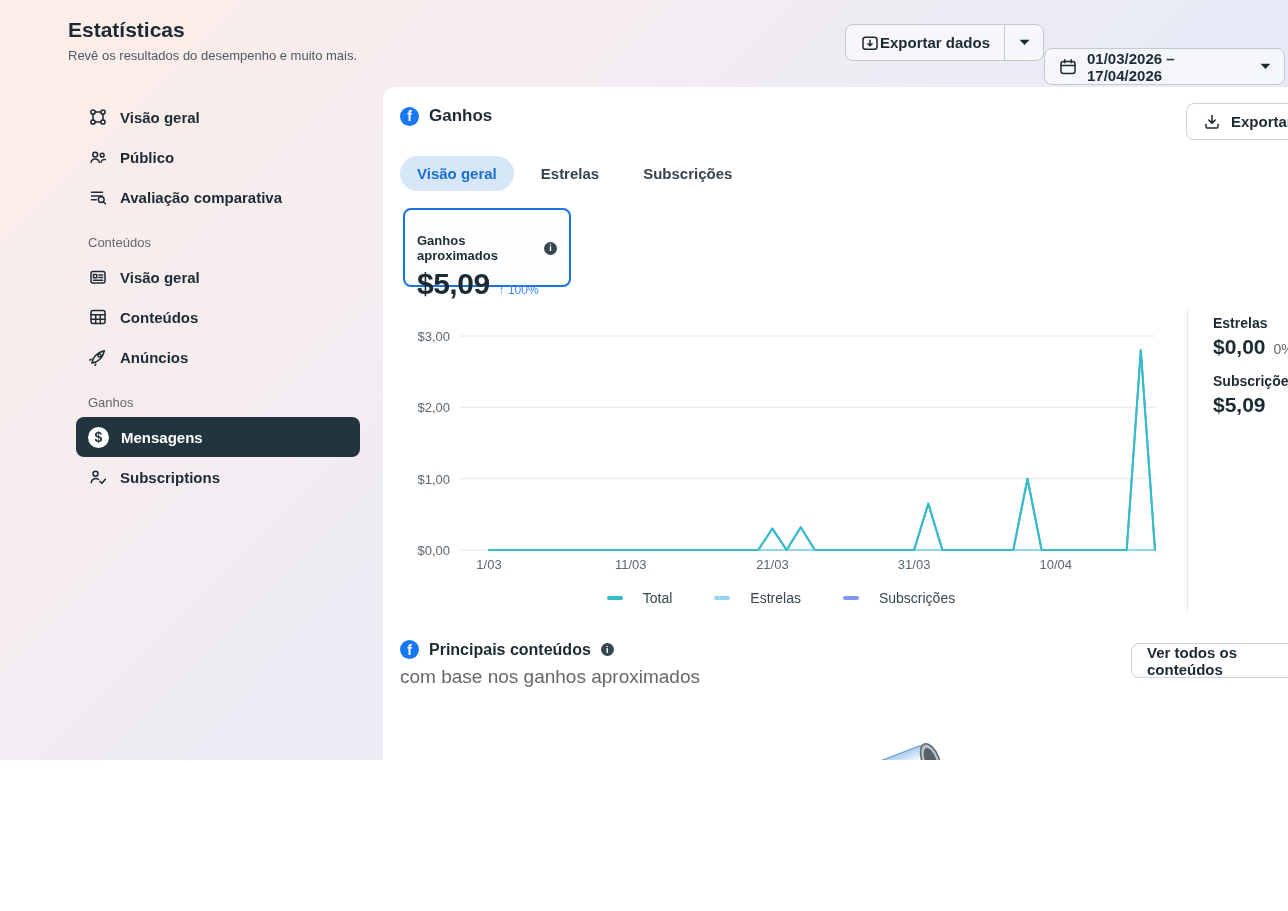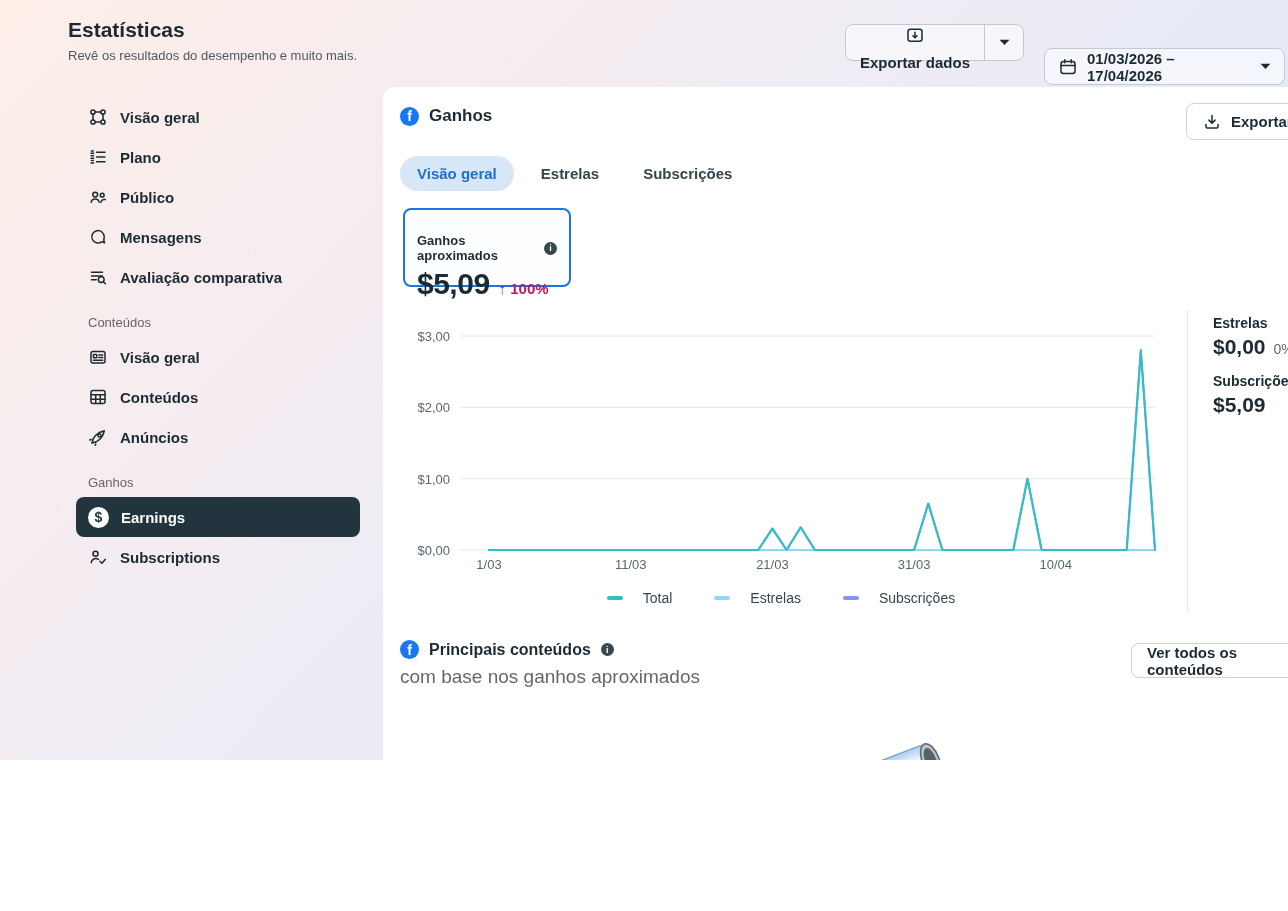--- a/index.html
+++ b/index.html
@@ -6,21 +6,21 @@
   body{font-family:"Liberation Sans",sans-serif;color:#1c2b33;}
   .app{position:relative;width:1288px;height:760px;overflow:hidden;
        background:linear-gradient(135deg,#fdeee7 0%,#f3ecf2 35%,#e7ebf7 62%,#d5e8f6 100%);}
   
   .page-title{position:absolute;left:68px;top:18px;font-size:21px;font-weight:700;}
   .page-subtitle{position:absolute;left:68px;top:48px;font-size:13px;color:#4e5962;}
   .hdr-btn{position:absolute;top:24px;height:37px;display:flex;align-items:center;
            background:rgba(255,255,255,.55);border:1px solid #c2cad1;border-radius:8px;
            font-size:15px;font-weight:600;color:#1c2b33;box-sizing:border-box;cursor:pointer;}
   .split{left:845px;}
-  .split .seg1{display:flex;align-items:center;gap:9px;padding:0 14px;height:100%;flex-direction:column;}
+  .split .seg1{display:flex;align-items:center;padding:0 14px;height:100%;}
   .split .seg2{display:flex;align-items:center;justify-content:center;width:38px;height:100%;
                border-left:1px solid #c2cad1;}
   .datebtn{left:1044px;width:241px;gap:9px;padding:0 13px;margin-top:24px;}
   
   .sidenav{position:absolute;left:76px;top:97px;width:284px;}
   .nav-item{height:40px;display:flex;align-items:center;gap:12px;padding-left:12px;
             font-size:15px;font-weight:600;border-radius:8px;cursor:pointer;box-sizing:border-box;}
   .nav-item.selected{background:#22343d;color:#fff;}
   .sec-label{margin-top:12px;height:28px;line-height:28px;padding-left:12px;
              font-size:13px;color:#65676b;font-weight:400;}
@@ -46,21 +46,21 @@
        border-radius:18px;color:#35444d;cursor:pointer;}
   .tab.active{background:#d7e7f8;color:#1b6fd4;}
   
   .metric-card{position:absolute;left:403px;top:208px;width:168px;height:79px;background:#fdfeff;
                border:2px solid #1b74e4;border-radius:8px;box-sizing:border-box;padding:23px 12px;cursor:pointer;}
   .metric-label{display:flex;align-items:center;gap:6px;font-size:13px;font-weight:600;}
   .info{width:13px;height:13px;border-radius:50%;background:#37474f;color:#fff;font-size:9px;
         font-weight:700;display:inline-flex;align-items:center;justify-content:center;flex:0 0 13px;}
   .metric-value-row{display:flex;align-items:baseline;gap:9px;margin-top:4px;}
   .metric-value{font-size:30px;font-weight:600;letter-spacing:-.5px;}
-  .metric-delta{font-size:15px;font-weight:700;color:#be185d;}
+  .metric-delta{font-size:12px;font-weight:400;color:#3b82f6;}
   
   #earnings-chart{position:absolute;left:396px;top:324px;}
   #earnings-chart text{font-family:"Liberation Sans",sans-serif;}
   .legend{position:absolute;left:396px;top:590px;width:770px;display:flex;justify-content:center;
           gap:42px;font-size:14px;color:#37474f;}
   .legend-item{display:flex;align-items:center;gap:20px;cursor:pointer;}
   .sw{display:inline-block;width:16px;height:4px;border-radius:2px;}
   .vdiv{position:absolute;left:1187px;top:310px;width:1px;height:302px;background:#e4e6eb;}
   .side-stats{position:absolute;left:1213px;top:312px;white-space:nowrap;}
   .ss-label{font-size:14px;font-weight:600;margin-top:3px;}
@@ -113,41 +113,29 @@
           <circle cx="5" cy="5" r="2.1"></circle>
           <circle cx="15" cy="5" r="2.1"></circle>
           <circle cx="5" cy="15" r="2.1"></circle>
           <circle cx="15" cy="15" r="2.1"></circle>
           <path d="M7.2 5 H12.8 M7.2 15 H12.8 M5 7.2 V12.8 M15 7.2 V12.8"></path>
         </svg>
       <span>Visão geral</span>
     </div>
     <div class="nav-item">
       <svg class="ic" viewBox="0 0 20 20">
-          <path d="M8.6 5.2 H17 M8.6 10 H17 M8.6 14.8 H17 M3.4 3.9 h1.9 M3 6.3 h2.7 M3.2 8.8 h2.3 M3 11.2 h2.7 M3.4 13.6 h1.9 M3 16 h2.7"></path>
-        </svg>
-      <span>Plano</span>
-    </div>
-    <div class="nav-item">
-      <svg class="ic" viewBox="0 0 20 20">
           <circle cx="7.2" cy="7.6" r="2.4"></circle>
           <path d="M3.1 15.3 a4.2 4.2 0 0 1 8.2 0"></path>
           <circle cx="14.2" cy="8.2" r="1.9"></circle>
           <path d="M13 15.3 a3.5 3.5 0 0 1 4.4 -2.7"></path>
         </svg>
       <span>Público</span>
     </div>
     <div class="nav-item">
       <svg class="ic" viewBox="0 0 20 20">
-          <path d="M16.2 9.8 a6.2 6.2 0 1 0 -2.6 5 l3 .9 -.9 -2.8 a6.2 6.2 0 0 0 .5 -3.1 z"></path>
-        </svg>
-      <span>Mensagens</span>
-    </div>
-    <div class="nav-item">
-      <svg class="ic" viewBox="0 0 20 20">
           <path d="M3.5 5.2 H14.5 M3.5 9 H14.5 M3.5 12.8 H8.2"></path>
           <circle cx="13.2" cy="12.6" r="2.9"></circle>
           <path d="M15.4 14.8 L17.4 16.8"></path>
         </svg>
       <span>Avaliação comparativa</span>
     </div>
 
     <div class="sec-label">Conteúdos</div>
     <div class="nav-item">
       <svg class="ic" viewBox="0 0 20 20">
@@ -169,21 +157,21 @@
           <path d="M3.9 16.1 C4.3 10.9 9 5.2 16.3 3.7 C15 11 9.2 15.7 3.9 16.1 Z"></path>
           <circle cx="11.5" cy="8.5" r="1.6"></circle>
           <path d="M3 12.3 l-1.2 .7 M7.8 17.1 l-.7 1.2"></path>
         </svg>
       <span>Anúncios</span>
     </div>
 
     <div class="sec-label">Ganhos</div>
     <div class="nav-item selected">
       <span class="coin">$</span>
-      <span>Earnings</span>
+      <span>Mensagens</span>
     </div>
     <div class="nav-item">
       <svg class="ic" viewBox="0 0 20 20">
           <circle cx="7.5" cy="6.8" r="2.5"></circle>
           <path d="M3.2 15.8 a4.6 4.6 0 0 1 7.2 -3.5"></path>
           <path d="M11.9 14.3 l2 2 L17.4 12.2"></path>
         </svg>
       <span>Subscriptions</span>
     </div>
   </div>

